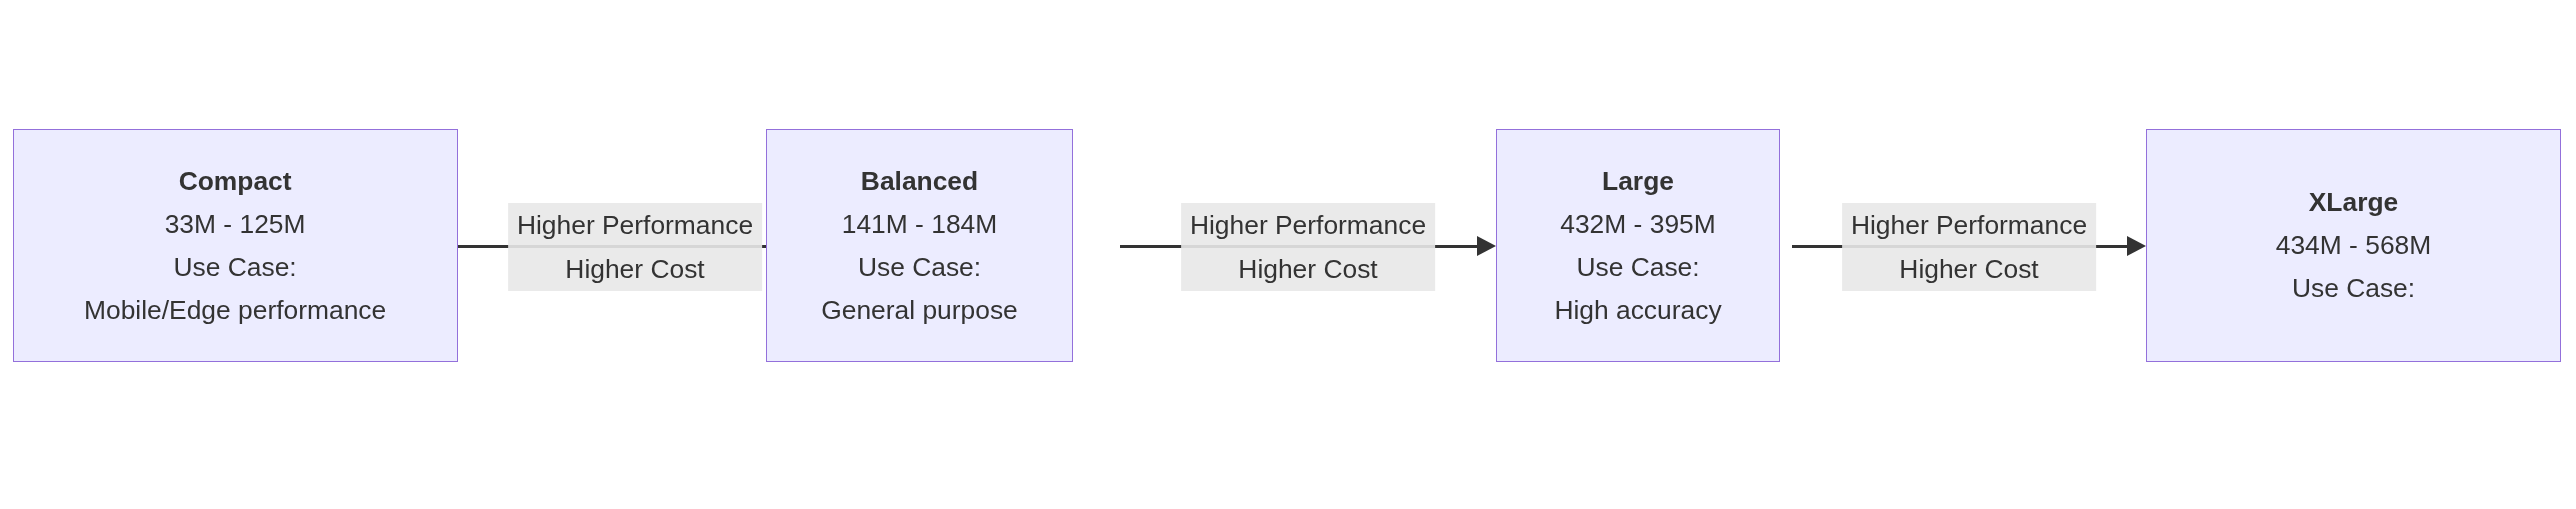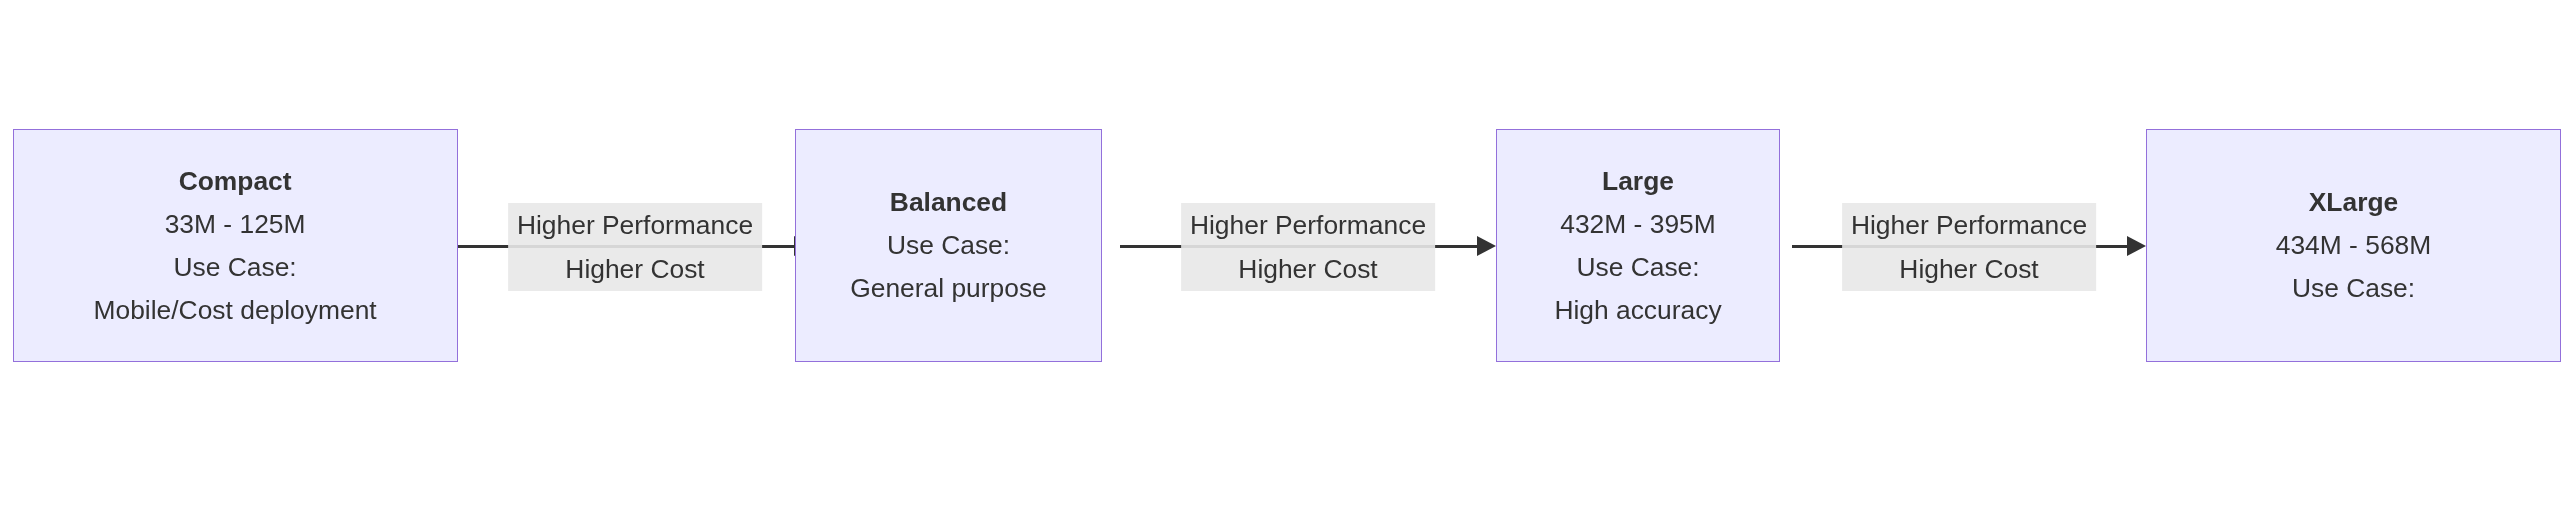--- a/index.html
+++ b/index.html
@@ -57,32 +57,33 @@
 </style>
 </head>
 <body>
 
 <div class="canvas">
 
   <div class="node" style="left:12.6px; width:445px;">
     <div class="node-title">Compact</div>
     <div class="node-params">33M - 125M</div>
     <div class="node-use-case-label">Use Case:</div>
-    <div class="node-use-case">Mobile/Cost deployment</div>
+    <div class="node-use-case">Mobile/Edge performance</div>
   </div>
 
   <div class="edge-line" style="left:457px; width:340px;"></div>
   <div class="arrowhead" style="left:794px;"></div>
   <div class="edge-label" style="left:635px;">
     <div>Higher Performance</div>
     <div>Higher Cost</div>
   </div>
 
-  <div class="node" style="left:795px; width:307px;">
+  <div class="node" style="left:766px; width:307px;">
     <div class="node-title">Balanced</div>
+    <div class="node-params">141M - 184M</div>
     <div class="node-use-case-label">Use Case:</div>
     <div class="node-use-case">General purpose</div>
   </div>
 
   <div class="edge-line" style="left:1120px; width:360px;"></div>
   <div class="arrowhead" style="left:1477px;"></div>
   <div class="edge-label" style="left:1308px;">
     <div>Higher Performance</div>
     <div>Higher Cost</div>
   </div>

